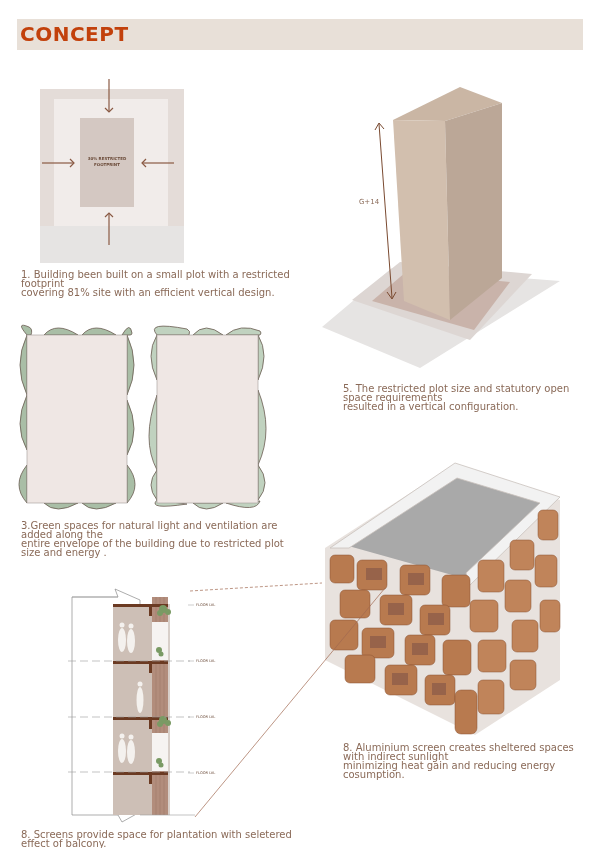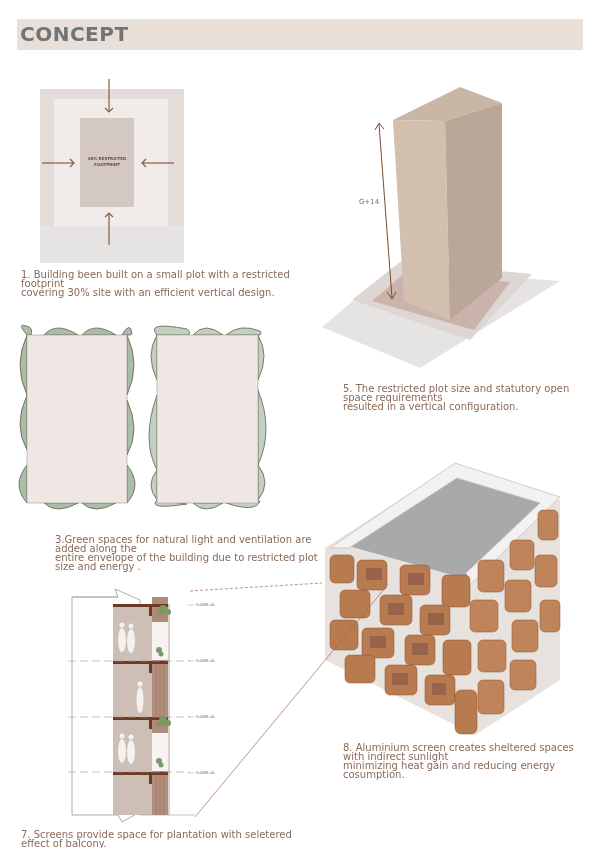--- a/index.html
+++ b/index.html
@@ -1,19 +1,19 @@
 <!DOCTYPE html>
 <html><head>
 <meta charset="utf-8">
 <style>
   html,body{margin:0;padding:0;background:#fff;}
   body{width:600px;height:848px;position:relative;overflow:hidden;font-family:"DejaVu Sans",sans-serif;}
   .abs{position:absolute;}
   .title-bar{left:17px;top:19px;width:566px;height:31px;background:#e8e0d8;}
-  .title{left:20px;top:20px;font-family:"DejaVu Sans",sans-serif;font-weight:bold;font-size:20px;color:#737373;letter-spacing:0.5px;line-height:28px;}
+  .title{left:20px;top:20px;font-family:"DejaVu Sans",sans-serif;font-weight:bold;font-size:20px;color:#c2410c;letter-spacing:0.5px;line-height:28px;}
   .caption{font-size:10px;color:#8a6a58;line-height:9px;}
   svg{position:absolute;overflow:visible;}
   .lbl-small{font-size:4px;fill:#6a4a38;font-weight:bold;}
   .g14{font-size:7px;fill:#8a6a58;}
   .floor{font-size:3.6px;fill:#6a4a38;}
 </style>
 </head>
 <body>
 
 <div class="abs title-bar"></div>
@@ -35,21 +35,21 @@
     <line x1="109" y1="245" x2="109" y2="213"></line>
       <polyline points="105,217 109,213 113,217"></polyline>
   </g>
 </svg>
 <svg style="left:80px;top:155px;" width="54" height="20">
   <text x="27" y="5" text-anchor="middle" class="lbl-small">30% RESTRICTED</text>
   <text x="27" y="11" text-anchor="middle" class="lbl-small">FOOTPRINT</text>
 </svg>
 <div class="abs caption" style="left:21px;top:270px;width:270px;">
   <div>1. Building been built on a small plot with a restricted footprint</div>
-  <div>covering 30% site with an efficient vertical design.</div>
+  <div>covering 81% site with an efficient vertical design.</div>
 </div>
 
 <svg style="left:0;top:0;" width="600" height="848">
   <polygon points="322,327 392,268 560,281 420,368" fill="#e6e4e3"></polygon>
   <polygon points="352,300 400,262 532,274 470,340" fill="#ddd6d3"></polygon>
   <polygon points="372,301 406,272 510,282 474,330" fill="#c9b3aa"></polygon>
 
   <polygon points="393,120 460,87 502,103 445,121" fill="#cab6a4"></polygon>
   <polygon points="393,120 445,121 450,320 404,301" fill="#d2bfae"></polygon>
   <polygon points="445,121 502,103 502,278 450,320" fill="#bba797"></polygon>
@@ -94,21 +94,21 @@
     <path d="M157,470 q-12,15 0,30z"></path>
     <path d="M258,335 q12,20 0,45z"></path>
     <path d="M258,390 q16,40 0,75z"></path>
     <path d="M258,465 q14,18 0,35z"></path>
     <path d="M157,500 q-10,10 30,4z"></path>
     <path d="M193,503 q12,12 30,0z"></path>
     <path d="M226,503 q30,10 34,-2z"></path>
   </g>
   <rect x="157" y="335" width="101" height="168" fill="#efe7e4" stroke="#a09a96" stroke-width="0.6"></rect>
 </svg>
-<div class="abs caption" style="left:21px;top:535px;width:270px;margin-left:34px;">
+<div class="abs caption" style="left:21px;top:521px;width:270px;">
   <div>3.Green spaces for natural light and ventilation are added along the</div>
   <div>entire envelope of the building due to restricted plot size and energy .</div>
 </div>
 
 <svg style="left:0;top:0;" width="600" height="848">
 
   <polygon points="325,548 452,466 560,500 560,680 475,735 325,660" fill="#e8e2de"></polygon>
 
   <polygon points="345,545 455,470 550,500 470,580" fill="#a9a9a9"></polygon>
   <polygon points="330,548 455,463 560,497 470,585 466,573 540,503 457,478 349,548" fill="#f2f2f2" stroke="#c9c2bd" stroke-width="0.8"></polygon>
@@ -230,13 +230,13 @@
     <line x1="0" y1="7" x2="6" y2="7"></line>
       <line x1="0" y1="63" x2="6" y2="63"></line>
     <line x1="0" y1="119" x2="6" y2="119"></line>
       <line x1="0" y1="175" x2="6" y2="175"></line>
   </g>
   <text x="8" y="8" class="floor">FLOOR LVL</text>
   <text x="8" y="64" class="floor">FLOOR LVL</text>
   <text x="8" y="120" class="floor">FLOOR LVL</text>
   <text x="8" y="176" class="floor">FLOOR LVL</text>
 </svg>
-<div class="abs caption" style="left:21px;top:830px;width:300px;">7. Screens provide space for plantation with seletered effect of balcony.</div>
+<div class="abs caption" style="left:21px;top:830px;width:300px;">8. Screens provide space for plantation with seletered effect of balcony.</div>
 
 </body></html>

